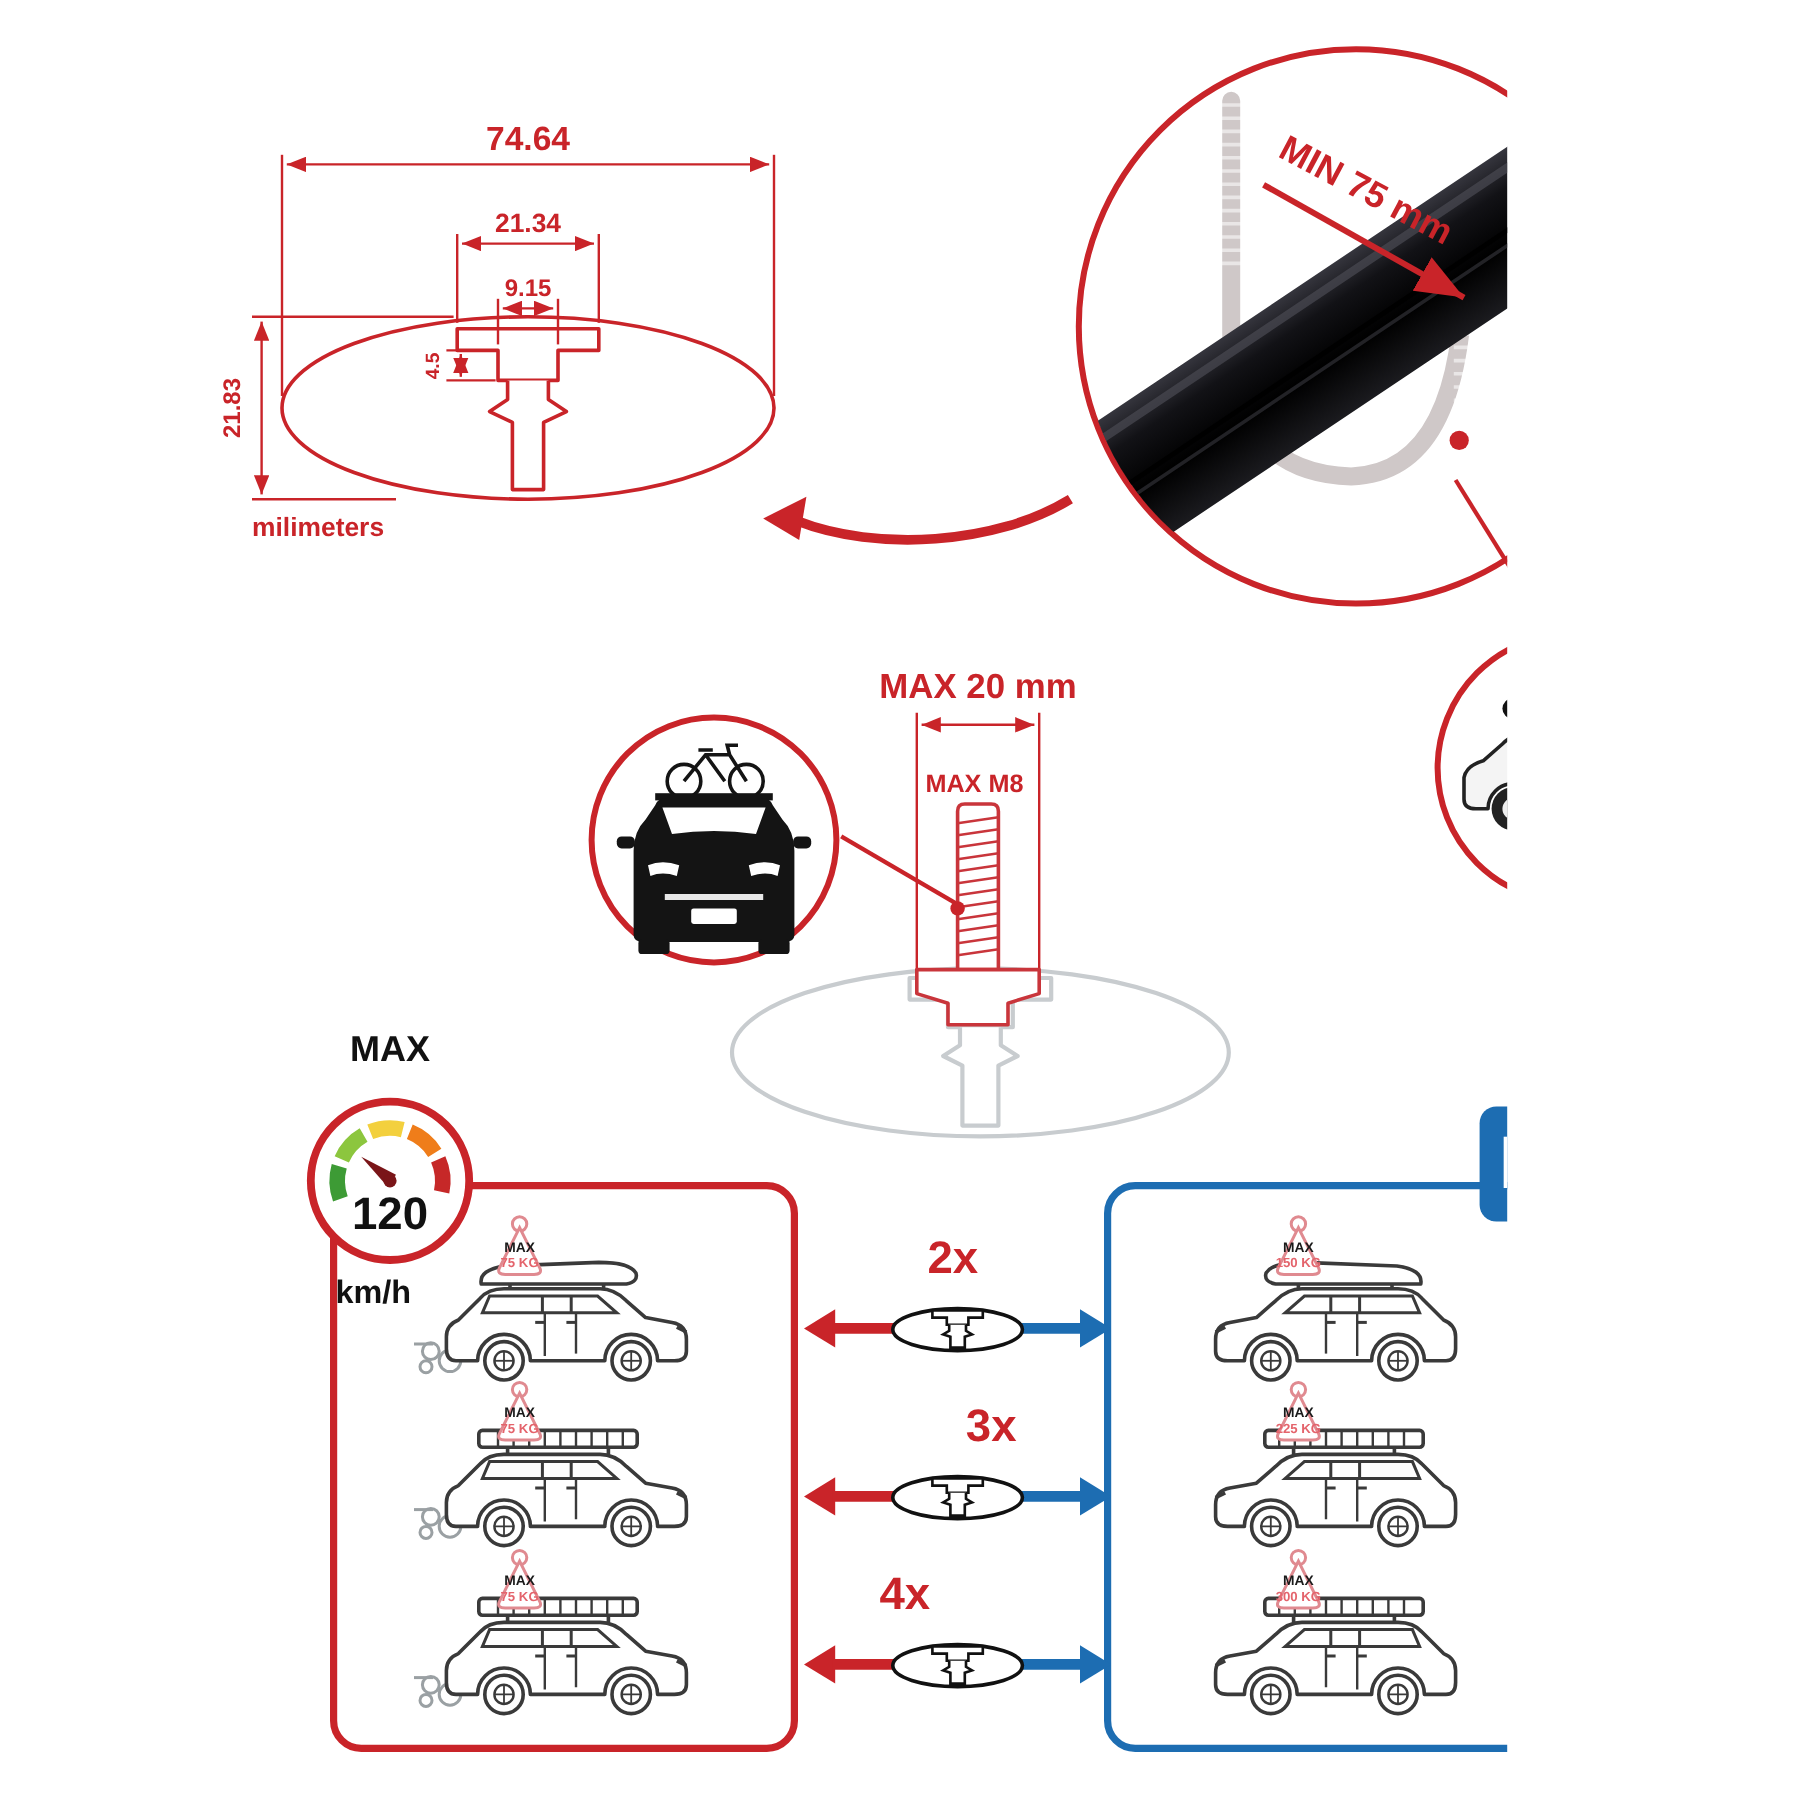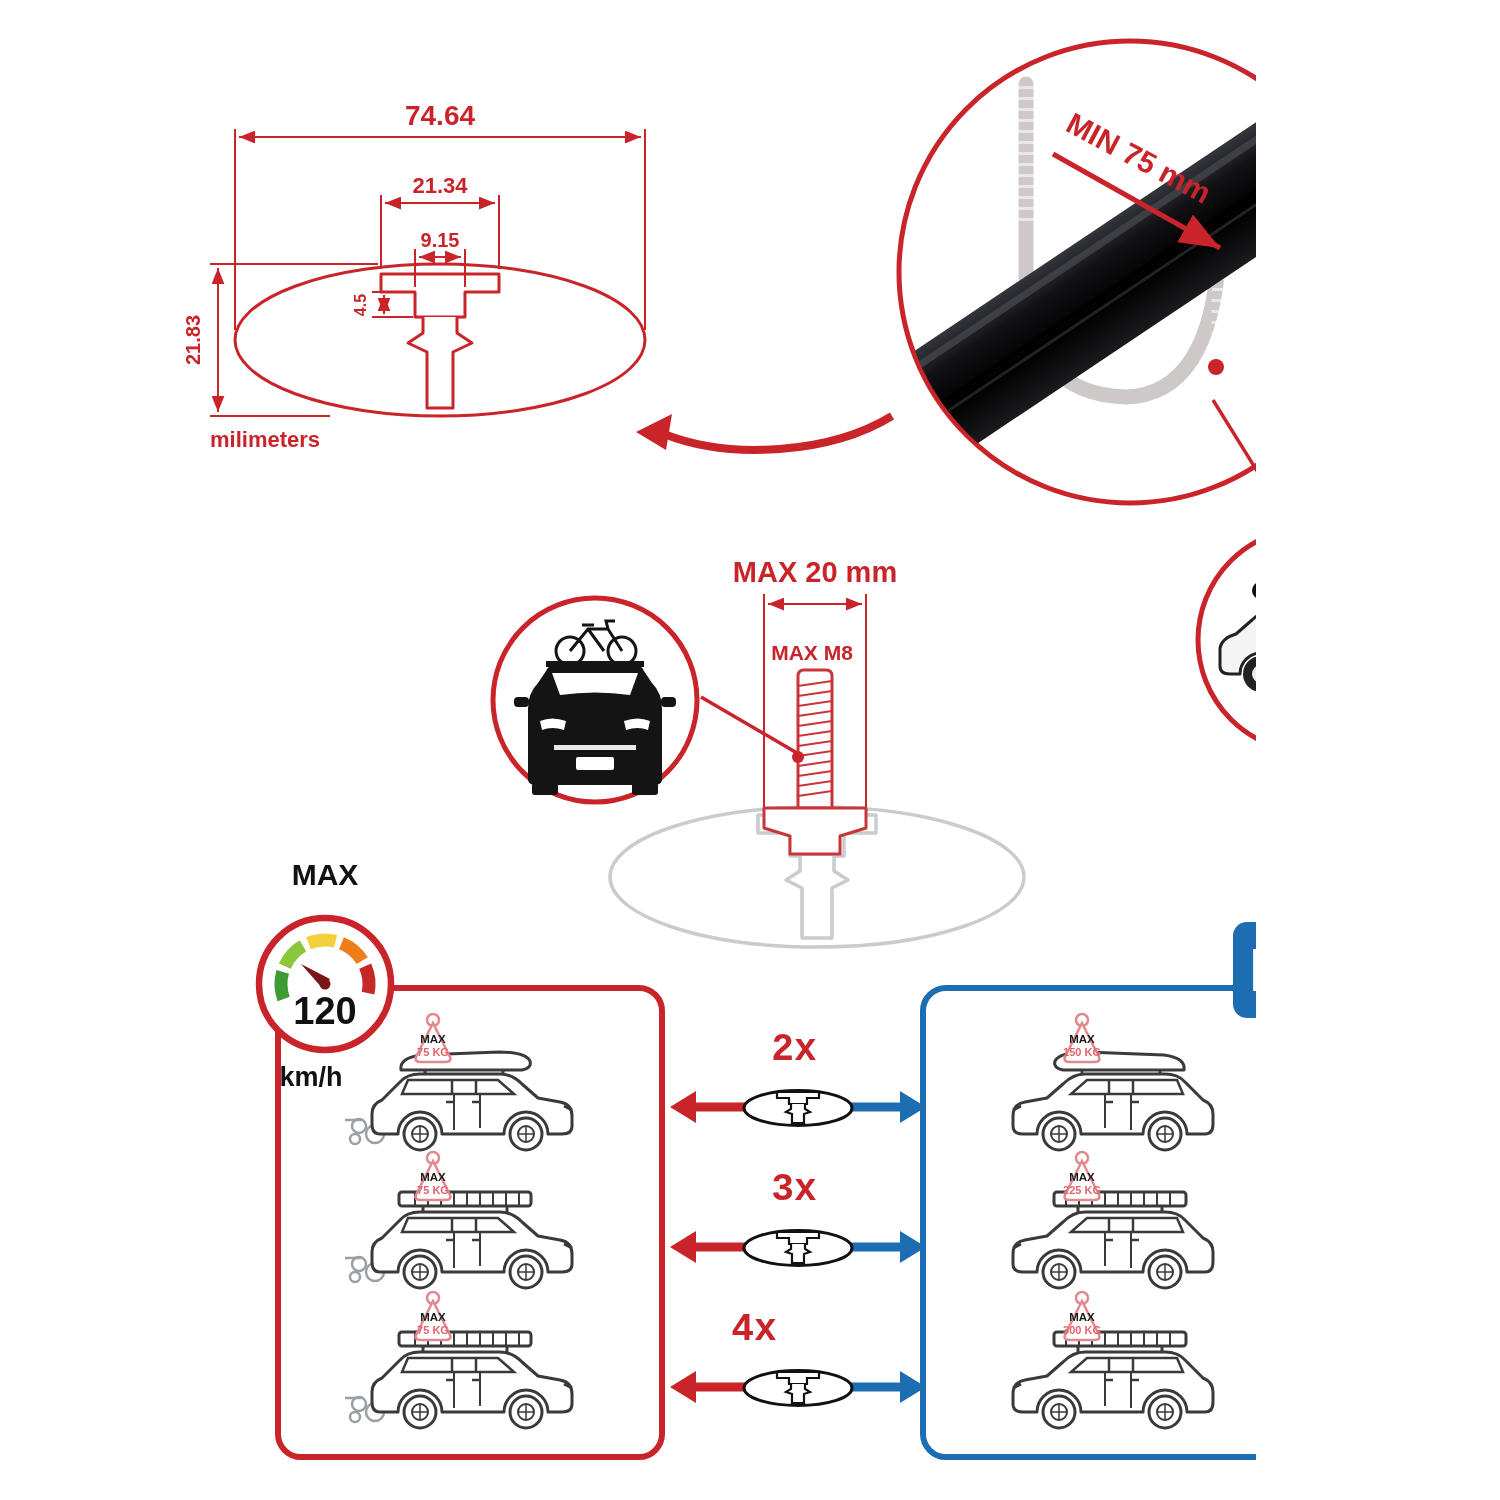--- a/index.html
+++ b/index.html
@@ -10,21 +10,21 @@
   .dim-text{fill:#c92429;font-weight:bold;}
   .zone-box{position:absolute;background:#fff;border-radius:26px;}
   .red-box{border:6px solid #c92429;z-index:1;}
   .blue-box{border:6px solid #1d6db2;z-index:1;}
   .park-sign{position:absolute;left:1233px;top:922px;width:100px;height:96px;background:#1d6db2;
              border-radius:14px;z-index:3;color:#fff;padding-left:16px;box-sizing:border-box;
              display:flex;align-items:center;}
   .park-sign .p-main{font-size:62px;font-weight:bold;line-height:1;}
   .park-sign .p-rest{font-size:30px;font-weight:bold;color:#ffffff;line-height:1;margin-top:22px;}
   .qty-label{position:absolute;width:84px;text-align:center;color:#c92429;
-             font-size:38px;font-weight:bold;z-index:2;font-family:Liberation Mono, monospace;}
+             font-size:38px;font-weight:bold;z-index:2;}
   .gauge-wrap{position:absolute;left:245px;top:858px;width:160px;z-index:3;text-align:center;}
   .gauge-max{font-size:30px;font-weight:bold;color:#111;}
   .car-card{position:absolute;width:250px;height:150px;z-index:2;}
 </style>
 </head>
 <body>
 
 <div class="stage">
 
   <svg class="abs" style="left:180px;top:95px" width="520" height="370" viewBox="0 0 520 370">
@@ -208,21 +208,21 @@
 
   <div class="zone-box red-box" style="left:275px;top:985px;width:378px;height:463px"></div>
   <div class="zone-box blue-box" style="left:920px;top:985px;width:378px;height:463px"></div>
 
   <div class="park-sign">
     <span class="p-main">P</span>
     <span class="p-rest">ark</span>
   </div>
 
   <div class="qty-label" style="left:752px;top:1028px">2x</div>
-  <div class="qty-label" style="left:752px;top:1168px">3x</div>
+  <div class="qty-label" style="left:784px;top:1168px">3x</div>
   <div class="qty-label" style="left:712px;top:1308px">4x</div>
 
   <svg class="abs" style="left:670px;top:1078px;z-index:2" width="256" height="58" viewBox="0 0 256 58">
     <polygon points="26,13 0,29 26,45" fill="#c92429"></polygon>
     <line x1="24" y1="29" x2="96" y2="29" stroke="#c92429" stroke-width="9"></line>
     <line x1="160" y1="29" x2="232" y2="29" stroke="#1d6db2" stroke-width="9"></line>
     <polygon points="230,13 256,29 230,45" fill="#1d6db2"></polygon>
     <g>
       <ellipse cx="128" cy="30" rx="54" ry="17.5" fill="#fff" stroke="#111" stroke-width="3"></ellipse>
       <path d="M107 14 H149 V20 H137 V26 H119 V20 H107 Z" fill="#fff" stroke="#111" stroke-width="2.2"></path>

